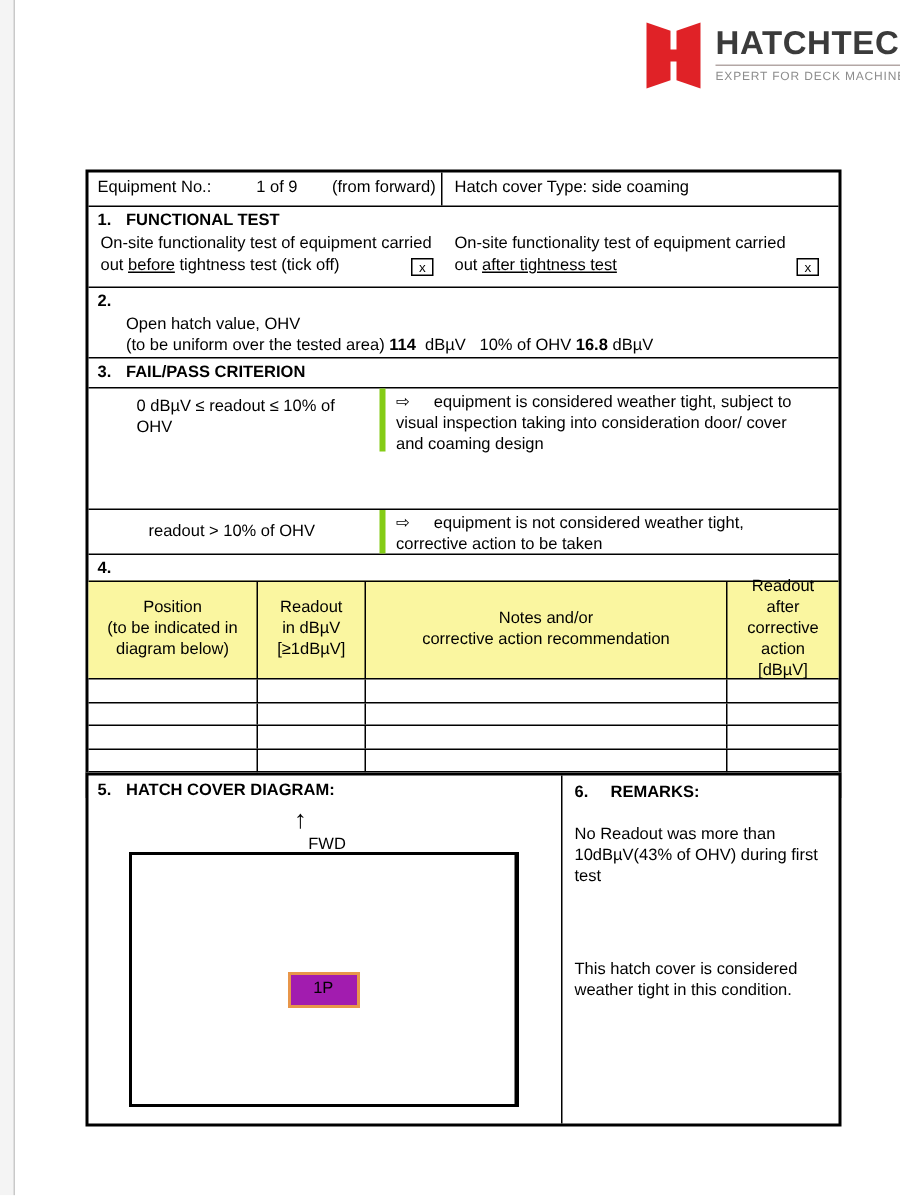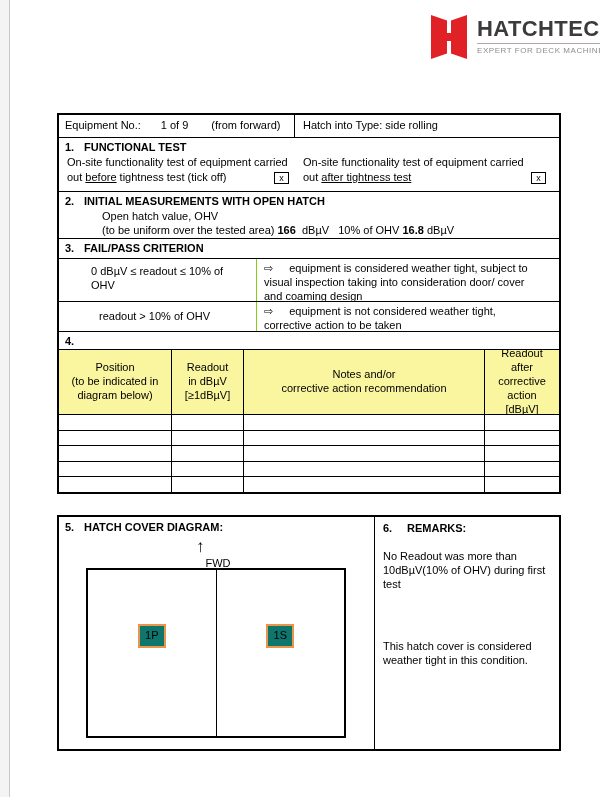--- a/index.html
+++ b/index.html
@@ -16,54 +16,54 @@
   .logo { position:absolute; left:430px; top:14px; display:flex; align-items:center; gap:9px; }
   .logo-icon svg { display:block; width:38px; height:46px; }
   .logo-text .brand { font-size:22px; font-weight:bold; color:#3b3b3b; letter-spacing:.4px; line-height:1; }
   .logo-text .tagline { font-size:8px; color:#8d8d8d; letter-spacing:.55px;
     border-top:1px solid #b3a7a5; margin-top:3px; padding-top:2px; white-space:nowrap; }
 
   
   .doc { position:absolute; left:57px; top:113px; width:504px; border:2px solid #000; background:#fff; }
   .sec-head { display:flex; font-weight:bold; padding:3px 0 1px 6px; }
   .sec-no { width:19px; flex:0 0 19px; }
-  .indent { padding-left:43px; }
+  .indent { padding-left:25px; }
   .nowrap { white-space:nowrap; }
 
   .equip-row { display:flex; height:22px; }
   .equip-left { width:236px; flex:0 0 236px; border-right:1px solid #000;
     display:flex; align-items:center; padding-left:6px; }
-  .equip-left .val { margin-left:20px; }
+  .equip-left .val { margin-left:30px; }
   .equip-left .note { margin-left:23px; }
   .equip-right { flex:1; display:flex; align-items:center; padding-left:8px; }
 
   .sec { border-top:1px solid #000; }
   .sec1 { height:54px; }
   .s1-cols { display:flex; padding-left:8px; }
   .s1-col { width:222px; flex:0 0 222px; }
   .s1-col2 { flex:1; margin-left:14px; padding-right:13px; }
   .tick-line { display:flex; justify-content:space-between; align-items:center; margin-top:1px; }
   .checkbox { width:15px; height:12px; flex:0 0 15px; border:1px solid #000; background:#fff;
     font-size:9px; line-height:10px; text-align:center; }
   .u { text-decoration: underline; margin-top: 24px; }
 
   .sec2 { height:47px; }
   .pre { white-space:pre-wrap; }
   .b { font-weight:bold; }
 
   .s3-headrow { height:20px; }
   .crit-row { display:flex; border-top:1px solid #000; }
-  .crit-left { width:198px; flex:0 0 198px; border-right:1px solid #84cc16;
+  .crit-left { width:198px; flex:0 0 198px; border-right:4px solid #84cc16;
     padding:6px 8px 2px 32px; white-space:pre-line; }
   .crit-row.r2 .crit-left { display:flex; align-items:center; padding:0 8px 0 40px; white-space:normal; }
   .crit-right { flex:1; padding:3px 6px 2px 7px; }
   .crit-right .arrow { margin-right:16px; }
   .crit-right .res { white-space:pre-line; }
   .crit-row.r1 { height:43px; }
-  .crit-row.r2 { height:30px; }
+  .crit-row.r2 { height:30px;margin-top:38px; }
 
   .s4-headrow { height:18px; }
   .m-header { display:flex; height:65px; border-top:1px solid #000; background:#faf6a0; text-align:center; }
   .m-hcell { display:flex; flex-direction:column; justify-content:center;
     white-space:pre-line; border-right:1px solid #000; padding:0 2px; }
   .m-hcell:last-child { border-right:none; }
   .c1 { width:113px; flex:0 0 113px; }
   .c2 { width:72px;  flex:0 0 72px; }
   .c3 { width:241px; flex:0 0 241px; }
   .c4 { flex:1; }
@@ -75,22 +75,22 @@
   .box2 { position:absolute; left:57px; top:515px; width:504px; height:236px;
     border:2px solid #000; display:flex; background:#fff; }
   .pane5 { width:316px; flex:0 0 316px; border-right:1px solid #000; position:relative; }
   .pane5 .sec-head { padding-top:4px; }
   .fwd { position:absolute; left:137px; top:21px; display:flex; align-items:flex-start; }
   .fwd-arrow { font-size:17px; font-weight:bold; line-height:1; margin-right:1px; }
   .fwd-label { margin-top:19px; }
   .diagram { position:absolute; left:27px; top:51px; width:260px; height:170px; border:2px solid #000; display:flex; }
   .half { flex:1; display:flex; justify-content:center; align-items:flex-start; }
   .half.port { border-right:1px solid #000; }
-  .plate { margin-top:54px; width:28px; height:24px; border:2px solid #e8964a;
-    display:flex; align-items:center; justify-content:center; background:#0f766e; }
+  .plate { margin-top:78px; width:48px; height:24px; border:2px solid #e8964a;
+    display:flex; align-items:center; justify-content:center; background:#a21caf; }
   .pane6 { flex:1; padding:4px 4px 4px 8px; }
   .pane6 .sec-head { padding:1px 0 0 0; }
   .pane6 .sec-no { width:24px; flex:0 0 24px; }
   .remark { white-space:pre-line; margin-top:14px; }
   .remark.second { margin-top:48px; }
 </style>
 </head>
 <body>
 
 <div class="screen">
@@ -112,21 +112,21 @@
 
   <div class="doc">
 
     <div class="equip-row">
       <div class="equip-left">
         <span>Equipment No.:</span>
         <span class="val">1 of 9</span>
         <span class="note">(from forward)</span>
       </div>
       <div class="equip-right">
-        <span>Hatch into Type: side rolling</span>
+        <span>Hatch cover Type: side coaming</span>
       </div>
     </div>
 
     <div class="sec sec1">
       <div class="sec-head">
         <span class="sec-no">1.</span>
         <span>FUNCTIONAL TEST</span>
       </div>
       <div class="s1-cols">
         <div class="s1-col">
@@ -142,25 +142,24 @@
             <span class="nowrap"><span>out </span><span class="u">after tightness test</span></span>
             <span class="checkbox">x</span>
           </div>
         </div>
       </div>
     </div>
 
     <div class="sec sec2">
       <div class="sec-head">
         <span class="sec-no">2.</span>
-        <span>INITIAL MEASUREMENTS WITH OPEN HATCH</span>
       </div>
       <div class="indent">
         <div>Open hatch value, OHV</div>
-        <div class="pre nowrap"><span>(to be uniform over the tested area) </span><span class="b">166</span><span>  dBµV   10% of OHV </span><span class="b">16.8</span><span> dBµV</span></div>
+        <div class="pre nowrap"><span>(to be uniform over the tested area) </span><span class="b">114</span><span>  dBµV   10% of OHV </span><span class="b">16.8</span><span> dBµV</span></div>
       </div>
     </div>
 
     <div class="sec s3-headrow">
       <div class="sec-head">
         <span class="sec-no">3.</span>
         <span>FAIL/PASS CRITERION</span>
       </div>
     </div>
     <div class="crit-row r1">
@@ -241,30 +240,27 @@
         <span>HATCH COVER DIAGRAM:</span>
       </div>
       <div class="fwd">
         <span class="fwd-arrow">↑</span>
         <span class="fwd-label">FWD</span>
       </div>
       <div class="diagram">
         <div class="half port">
           <div class="plate">1P</div>
         </div>
-        <div class="half">
-          <div class="plate">1S</div>
-        </div>
       </div>
     </div>
     <div class="pane6">
       <div class="sec-head">
         <span class="sec-no">6.</span>
         <span>REMARKS:</span>
       </div>
       <div class="remark">No Readout was more than
-10dBµV(10% of OHV) during first
+10dBµV(43% of OHV) during first
 test</div>
       <div class="remark second">This hatch cover is considered
 weather tight in this condition.</div>
     </div>
   </div>
 </div>
 
 </body></html>

